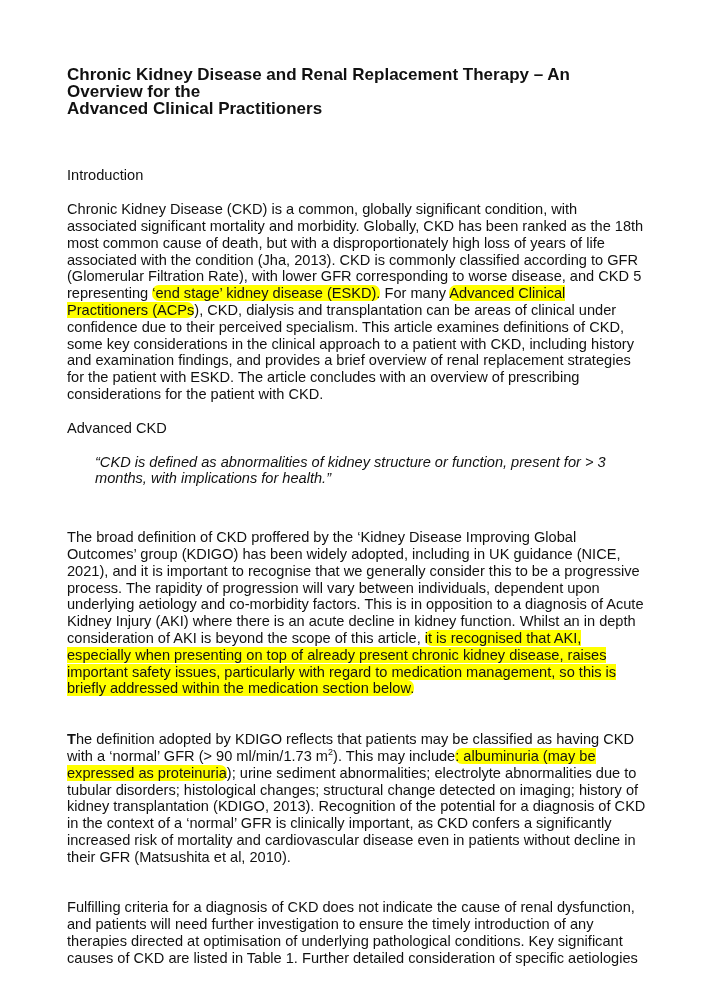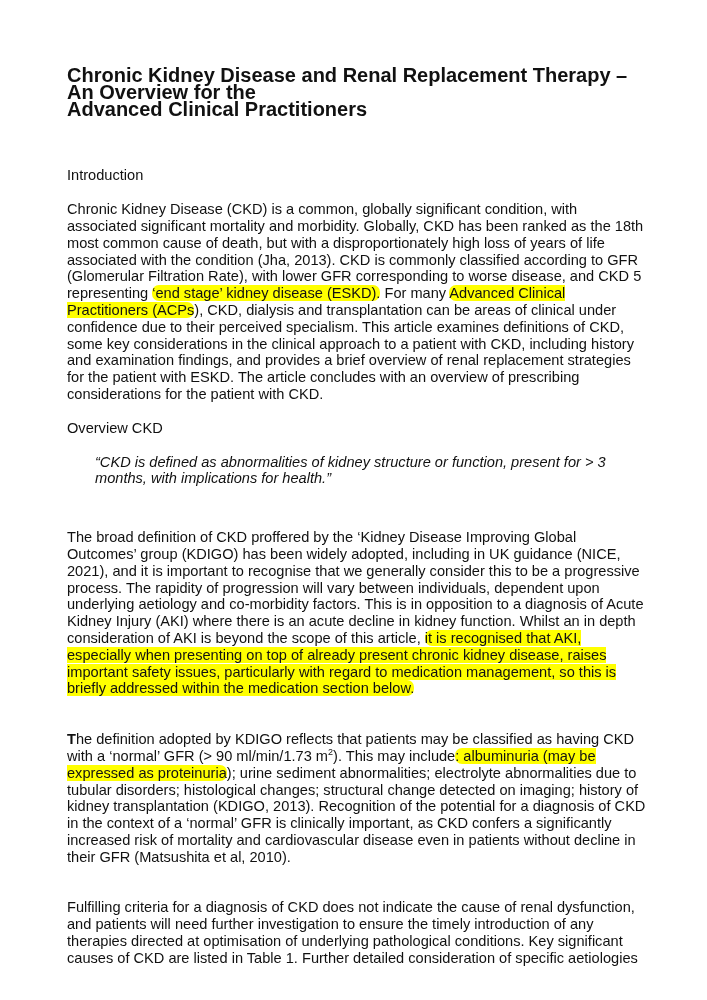--- a/index.html
+++ b/index.html
@@ -18,21 +18,21 @@
     .page {
       position: absolute;
       left: 67px;
       top: 67px;
       width: 580px;
       font-size: 14.6px;
       line-height: 16.8px;
     }
     .title {
       font-weight: bold;
-      font-size: 20px;
+      font-size: 17px;
       line-height: 16.8px;
       margin: 0;
     }
     .heading {
       font-weight: normal;
       margin: 0;
     }
     p { margin: 0; }
     .hl { background: #ffff00; border-radius: 7px; }
     .quote { font-style: italic; margin-left: 28px; }
@@ -51,21 +51,21 @@
   </p>
 
   <div style="height:50px"></div>
 
   <p class="heading">Introduction</p>
   <div style="height:17px"></div>
 
   <p class="para"><span>Chronic Kidney Disease (CKD) is a common, globally significant condition, with associated significant mortality and morbidity.  Globally, CKD has been ranked as the 18th most common cause of death, but with a disproportionately high loss of years of life associated with the condition (Jha, 2013).  CKD is commonly classified according to GFR (Glomerular Filtration Rate), with lower GFR corresponding to worse disease, and CKD 5 representing </span><span class="hl">‘end stage’ kidney disease (ESKD).</span><span>  For many </span><span class="hl">Advanced Clinical Practitioners (ACPs</span><span>), CKD, dialysis and transplantation can be areas of clinical under confidence due to their perceived specialism.  This article examines definitions of CKD, some key considerations in the clinical approach to a patient with CKD, including history and examination findings, and provides a brief overview of renal replacement strategies for the patient with ESKD.  The article concludes with an overview of prescribing considerations for the patient with CKD.</span></p>
 
   <div style="height:17px"></div>
-  <p class="heading">Overview CKD</p>
+  <p class="heading">Advanced CKD</p>
   <div style="height:17px"></div>
 
   <p class="quote">“CKD is defined as abnormalities of kidney structure or function, present for &gt; 3 months, with implications for health.”</p>
   <div style="height:17px"></div>
   <div style="height:25px"></div>
 
   <p class="para"><span>The broad definition of CKD proffered by the ‘Kidney Disease Improving Global Outcomes’ group (KDIGO) has been widely adopted, including in UK guidance (NICE, 2021), and it is important to recognise that we generally consider this to be a progressive process.  The rapidity of progression will vary between individuals, dependent upon underlying aetiology and co-morbidity factors.  This is in opposition to a diagnosis of Acute Kidney Injury (AKI) where there is an acute decline in kidney function.  Whilst an in depth consideration of AKI is beyond the scope of this article, </span><span class="hl">it is recognised that AKI, especially when presenting on top of already present chronic kidney disease, raises important safety issues, particularly with regard to medication management, so this is briefly addressed within the medication section below.</span></p>
 
   <div style="height:34px"></div>
 

